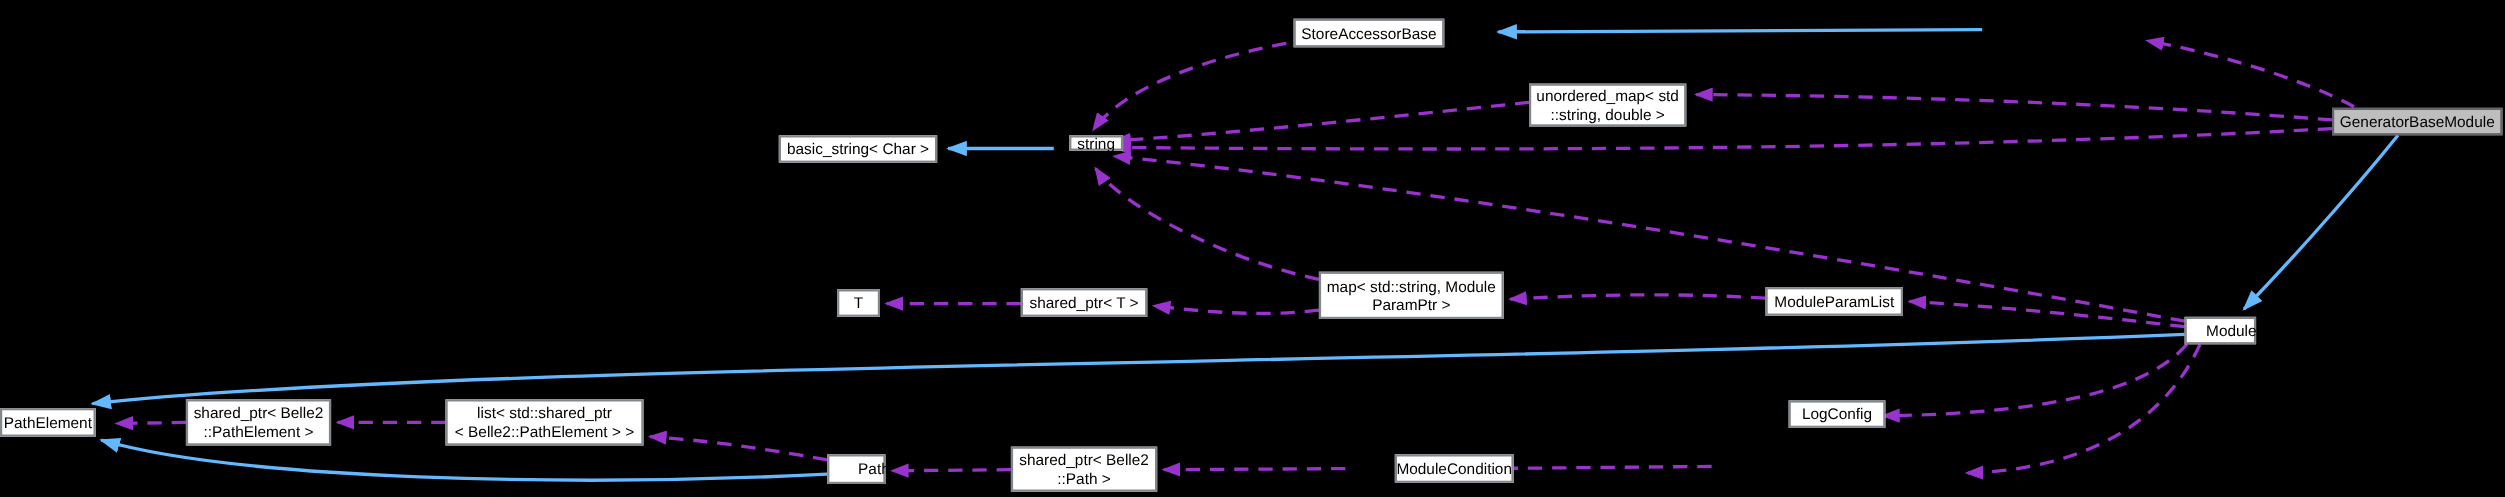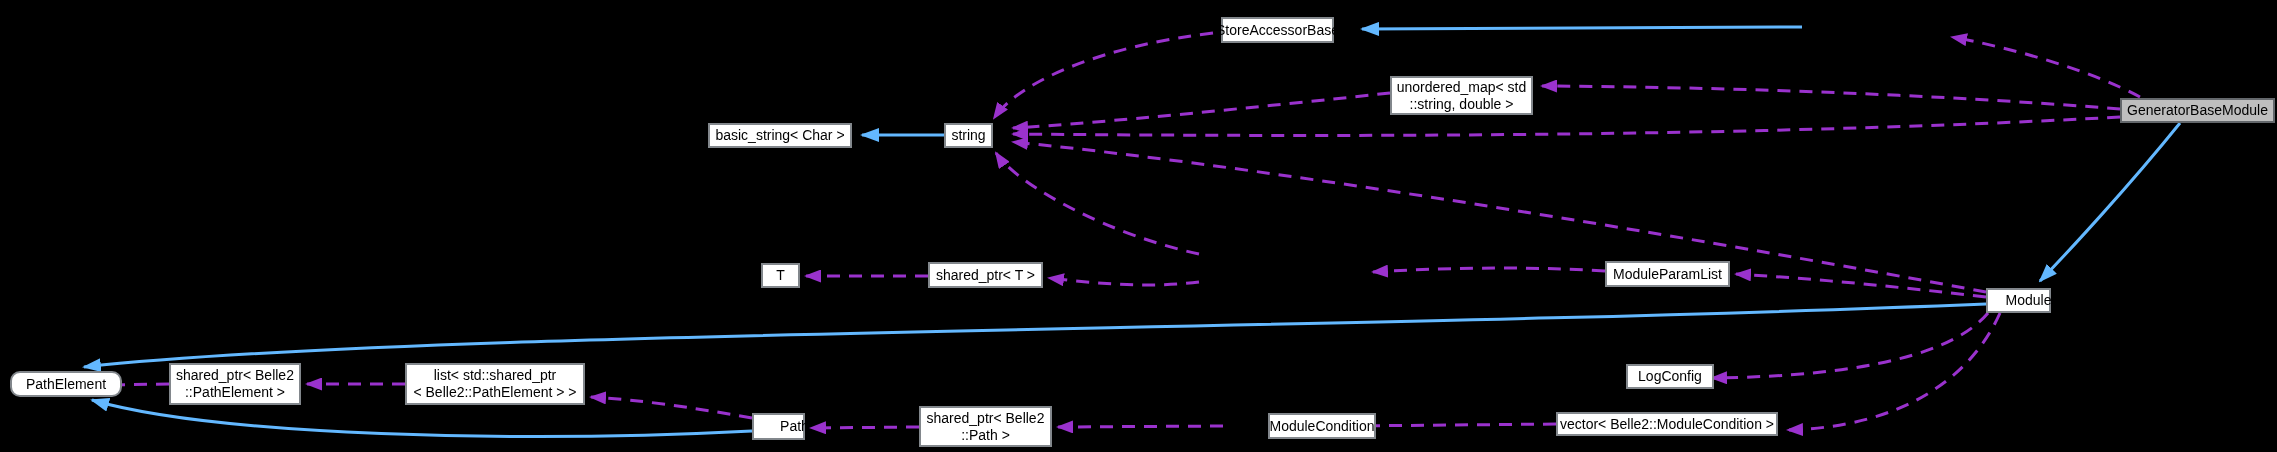--- a/index.html
+++ b/index.html
@@ -69,60 +69,64 @@
     <path class="edge edge-usage" d="M 1988,313 C 1955,352 1870,376 1712,378" marker-end="url(#mPurple)"></path>
     <path class="edge edge-usage" d="M 2000,313 C 1970,380 1900,427 1788,430" marker-end="url(#mPurple)"></path>
     <path class="edge edge-usage" d="M 1556,424 L 1349,426" marker-end="url(#mPurple)"></path>
     <path class="edge edge-usage" d="M 1223,426 L 1058,427" marker-end="url(#mPurple)"></path>
     <path class="edge edge-usage" d="M 919,427 L 811,428" marker-end="url(#mPurple)"></path>
     <path class="edge edge-usage" d="M 752,418 C 690,407 640,400 591,397" marker-end="url(#mPurple)"></path>
     <path class="edge edge-usage" d="M 405,384 L 307,384" marker-end="url(#mPurple)"></path>
     <path class="edge edge-usage" d="M 169,384 L 106,385" marker-end="url(#mPurple)"></path>
   </svg>
 
-  <div class="node" style="left:1221px;top:17px;width:113px;height:26px;">
+  <div class="node" style="left:1176px;top:17px;width:137px;height:26px;">
     <span>StoreAccessorBase</span>
   </div>
 
 
   <div class="node" style="left:1390px;top:64px;width:143px;height:39px;margin-top:12px;">
     <span>unordered_map&lt; std</span>
     <span>::string, double &gt;</span>
   </div>
 
   <div class="node highlight" style="left:2120px;top:98px;width:155px;height:25px;">
     <span>GeneratorBaseModule</span>
   </div>
 
   <div class="node" style="left:708px;top:123px;width:144px;height:25px;">
     <span>basic_string&lt; Char &gt;</span>
   </div>
 
-  <div class="node" style="left:944px;top:123px;width:49px;height:25px;">
+  <div class="node" style="left:972px;top:123px;width:49px;height:14px;">
     <span>string</span>
   </div>
 
   <div class="node" style="left:761px;top:263px;width:39px;height:25px;">
     <span>T</span>
   </div>
 
   <div class="node" style="left:928px;top:262px;width:115px;height:26px;">
     <span>shared_ptr&lt; T &gt;</span>
   </div>
 
+  <div class="node" style="left:1199px;top:247px;width:168px;height:43px;">
+    <span>map&lt; std::string, Module</span>
+    <span>ParamPtr &gt;</span>
+  </div>
 
   <div class="node" style="left:1605px;top:261px;width:125px;height:26px;">
     <span>ModuleParamList</span>
   </div>
 
   <div class="node" style="left:1986px;top:288px;width:65px;height:25px;padding-left:24px;">
     <span>Module</span>
   </div>
 
-  <div class="node" style="left:10px;top:371px;width:112px;height:26px;border-radius:10px;">
+  <div class="node" style="left:0;top:371px;width:87px;height:26px;">
     <span>PathElement</span>
   </div>
 
   <div class="node" style="left:169px;top:363px;width:132px;height:42px;">
     <span>shared_ptr&lt; Belle2</span>
     <span>::PathElement &gt;</span>
   </div>
 
   <div class="node" style="left:405px;top:363px;width:180px;height:42px;">
     <span>list&lt; std::shared_ptr</span>
@@ -139,17 +143,14 @@
 
   <div class="node" style="left:919px;top:406px;width:133px;height:41px;">
     <span>shared_ptr&lt; Belle2</span>
     <span>::Path &gt;</span>
   </div>
 
   <div class="node" style="left:1268px;top:413px;width:108px;height:26px;">
     <span>ModuleCondition</span>
   </div>
 
-  <div class="node" style="left:1556px;top:412px;width:222px;height:24px;">
-    <span>vector&lt; Belle2::ModuleCondition &gt;</span>
-  </div>
 
 </div>
 
 </body></html>

